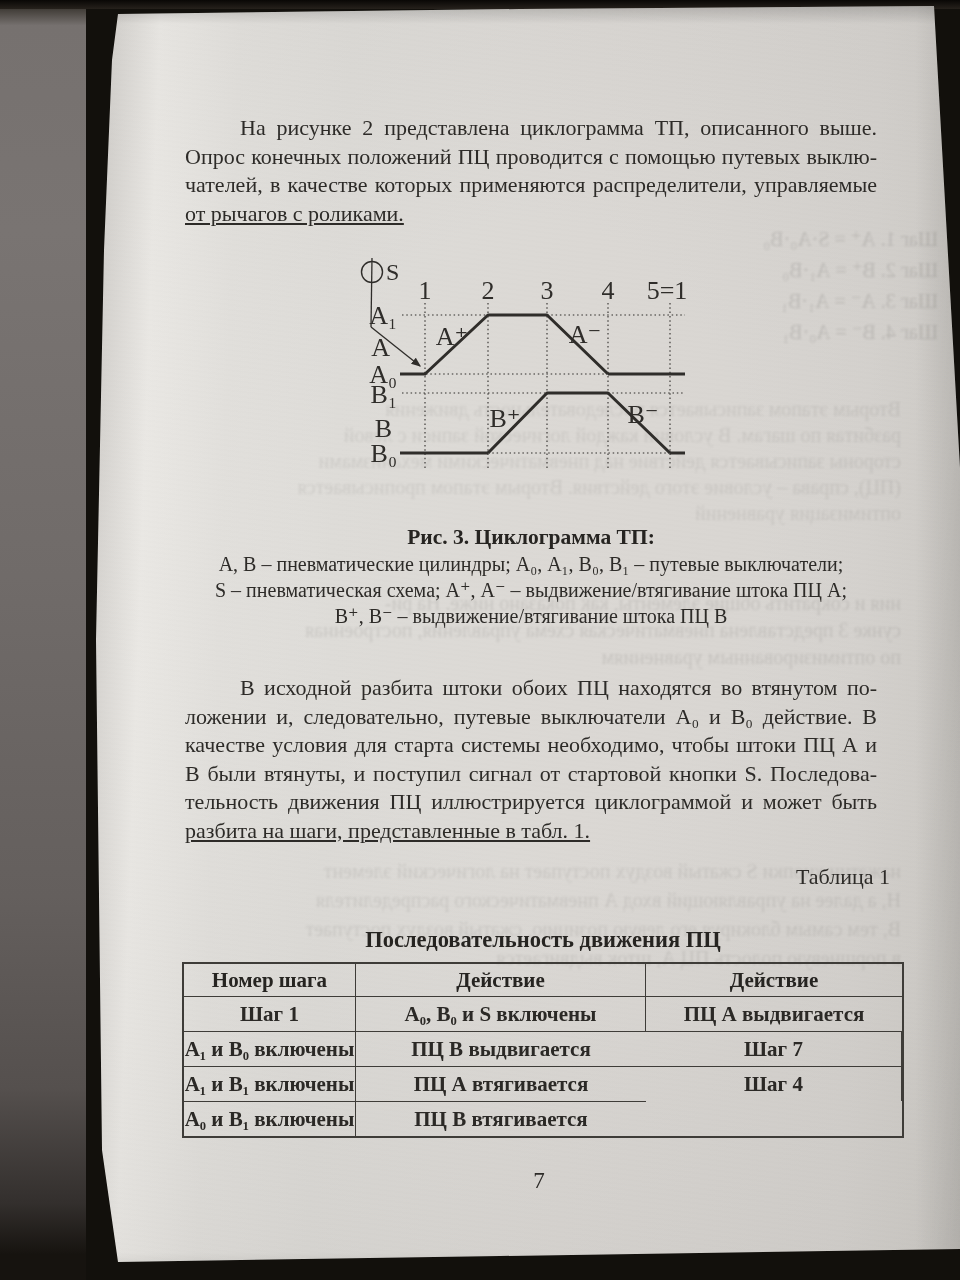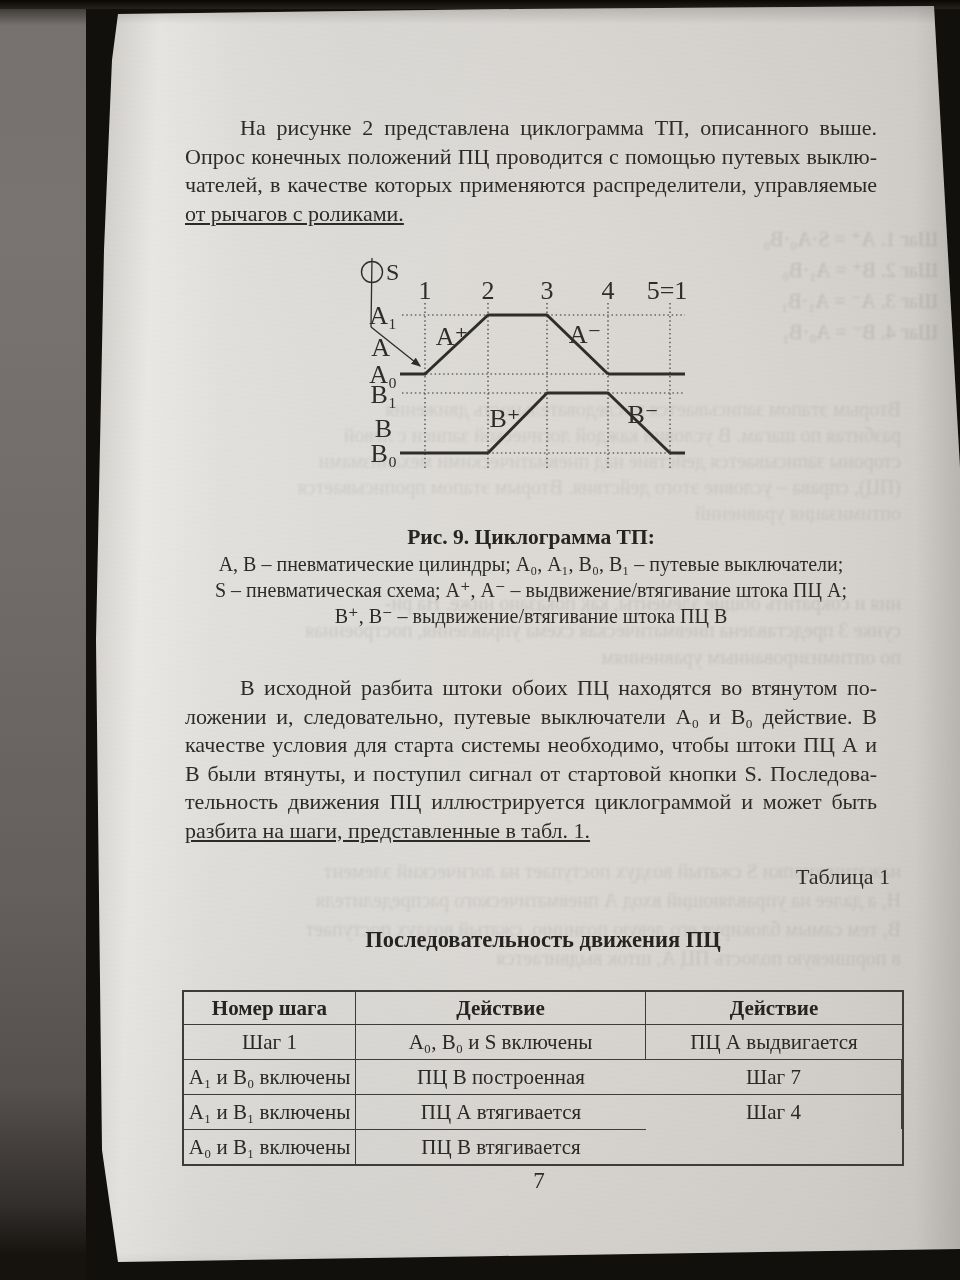--- a/index.html
+++ b/index.html
@@ -61,26 +61,26 @@
   .caption .cap-line { font-size:20px; line-height:26px; }
 
   .table-label { position:absolute; left:600px; top:864px; width:290px; text-align:right; font-size:22px; z-index:5; }
   .table-title { position:absolute; left:182px; top:927px; width:722px; text-align:center; font-weight:bold; font-size:22.5px; color:#262421; z-index:5; }
 
   .tbl {
     position:absolute; left:182px; top:962px; width:722px; z-index:5;
     display:grid; grid-template-columns:172px 290px 256px;
     grid-template-rows:32px 35px 35px 35px 35px;
     border:2px solid #3e3c38;
-    margin-top:28px;
   }
   .tbl .c {
     display:flex; align-items:center; justify-content:center;
     font-size:21px; border-right:1.5px solid #3e3c38; border-top:1.5px solid #3e3c38;
     color:#2b2926;
+    font-weight:bold;
   }
   .tbl .c.hdr { font-weight:bold; color:#262421; }
   .tbl .c.r0 { border-top:none; }
   .tbl .c.lastcol { border-right:none; }
 
   .pagenum { position:absolute; left:118px; top:1168px; width:842px; text-align:center; font-size:23px; z-index:5; }
 </style>
 </head>
 <body>
 
@@ -174,21 +174,21 @@
     <text x="52" y="182" font-size="26" text-anchor="end">В</text>
     <text x="57" y="207" font-size="26" text-anchor="end">В₀</text>
 
     <text x="112" y="90" font-size="26" text-anchor="middle">А⁺</text>
     <text x="245" y="88" font-size="26" text-anchor="middle">А⁻</text>
     <text x="165" y="172" font-size="26" text-anchor="middle">В⁺</text>
     <text x="303" y="168" font-size="26" text-anchor="middle">В⁻</text>
   </svg>
 
   <div class="caption">
-    <div class="cap-title">Рис. 9. Циклограмма ТП:</div>
+    <div class="cap-title">Рис. 3. Циклограмма ТП:</div>
     <div class="cap-line">А, В – пневматические цилиндры; А₀, А₁, В₀, В₁ – путевые выключатели;</div>
     <div class="cap-line">S – пневматическая схема; А⁺, А⁻ – выдвижение/втягивание штока ПЦ А;</div>
     <div class="cap-line">В⁺, В⁻ – выдвижение/втягивание штока ПЦ В</div>
   </div>
 
   <div class="para p2">
     <div class="ln indent">В исходной разбита штоки обоих ПЦ находятся во втянутом по-</div>
     <div class="ln">ложении и, следовательно, путевые выключатели А₀ и В₀ действие. В</div>
     <div class="ln">качестве условия для старта системы необходимо, чтобы штоки ПЦ А и</div>
     <div class="ln">В были втянуты, и поступил сигнал от стартовой кнопки S. Последова-</div>
@@ -202,21 +202,21 @@
   <div class="tbl">
     <div class="c hdr r0">Номер шага</div>
     <div class="c hdr r0">Действие</div>
     <div class="c hdr r0 lastcol">Действие</div>
 
     <div class="c">Шаг 1</div>
     <div class="c">А₀, В₀ и S включены</div>
     <div class="c lastcol">ПЦ А выдвигается</div>
 
     <div class="c">А₁ и В₀ включены</div>
-    <div class="c lastcol">ПЦ В построенная</div>
+    <div class="c lastcol">ПЦ В выдвигается</div>
 
     <div class="c">Шаг 7</div>
     <div class="c">А₁ и В₁ включены</div>
     <div class="c lastcol">ПЦ А втягивается</div>
 
     <div class="c">Шаг 4</div>
     <div class="c">А₀ и В₁ включены</div>
     <div class="c lastcol">ПЦ В втягивается</div>
   </div>
 

